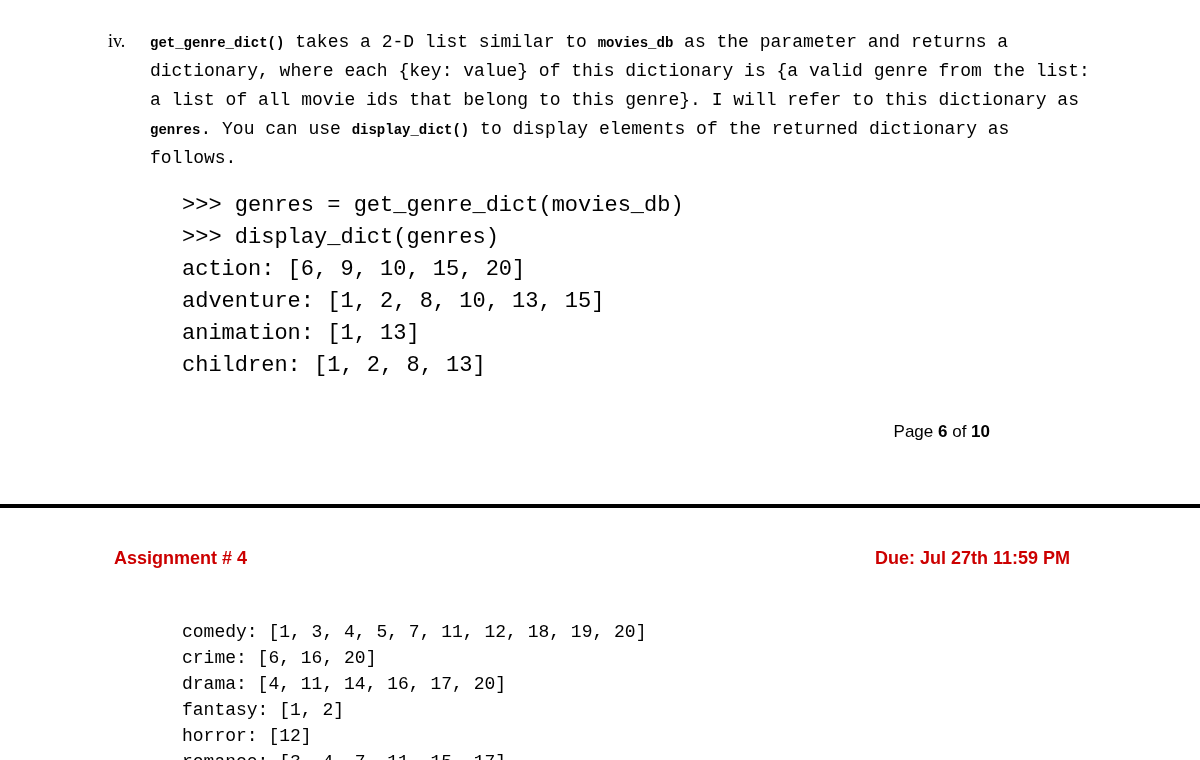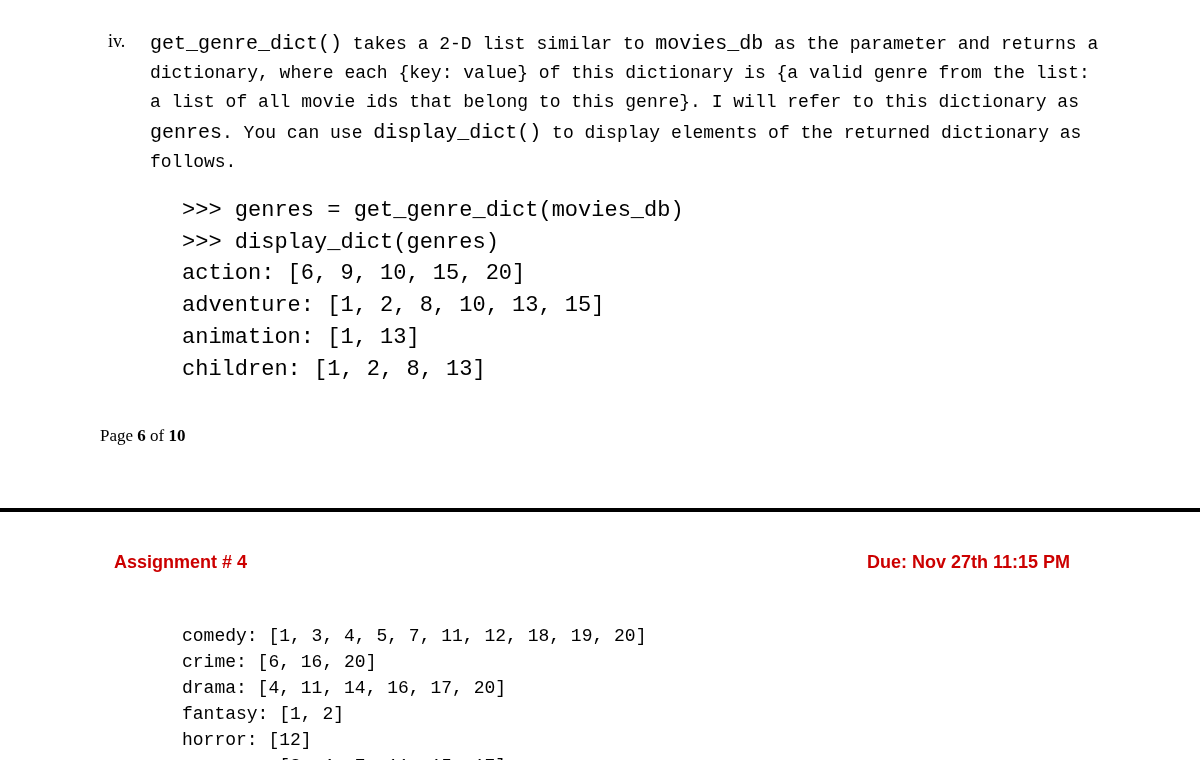--- a/index.html
+++ b/index.html
@@ -28,35 +28,37 @@
       text-align: left;
       padding-left: 8px;
     }
     .item-body {
       flex: 1;
       font-size: 18px;
       line-height: 1.55;
     }
     .item-body .mono {
       font-family: 'Courier New', Courier, monospace;
-      font-size: 20px;
+      font-size: 14px;
+      font-weight: bold;
     }
     .item-body .serif {
       font-family: Liberation Mono, monospace;
     }
     .code-block {
       margin-left: 82px;
       font-family: 'Courier New', Courier, monospace;
       font-size: 22px;
       line-height: 1.45;
       white-space: pre;
     }
     .page-number {
+      text-align: right;
       padding: 40px 110px 0 0;
-      font-family: Liberation Serif, serif;
+      font-family: Liberation Sans, sans-serif;
       font-size: 17px;
     }
     .page-number .bold { font-weight: 700; }
     .divider {
       width: 100%;
       height: 4px;
       background: #000000;
       margin-top: 62px;
     }
     .page-bottom {
@@ -109,21 +111,21 @@
   <div class="page-number">
     <span>Page </span><span class="bold">6</span><span> of </span><span class="bold">10</span>
   </div>
 </div>
 
 <div class="divider"></div>
 
 <div class="page-bottom">
   <div class="header-row">
     <div class="assignment-title">Assignment # 4</div>
-    <div class="due-date">Due: Nov 27th 11:15 PM</div>
+    <div class="due-date">Due: Jul 27th 11:59 PM</div>
   </div>
   <div class="code-block-bottom">comedy: [1, 3, 4, 5, 7, 11, 12, 18, 19, 20]
 crime: [6, 16, 20]
 drama: [4, 11, 14, 16, 17, 20]
 fantasy: [1, 2]
 horror: [12]
 romance: [3, 4, 7, 11, 15, 17]
 thriller: [6, 10, 20]</div>
 </div>
 

